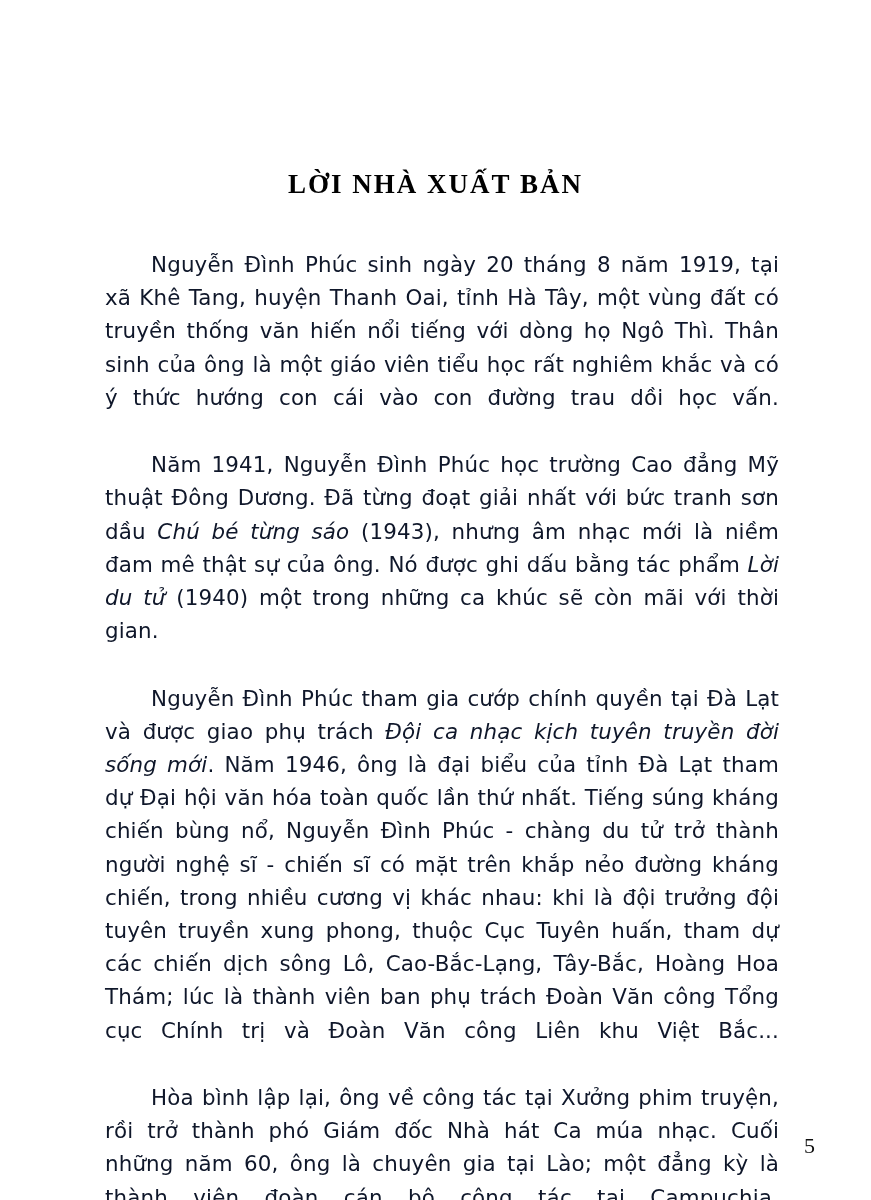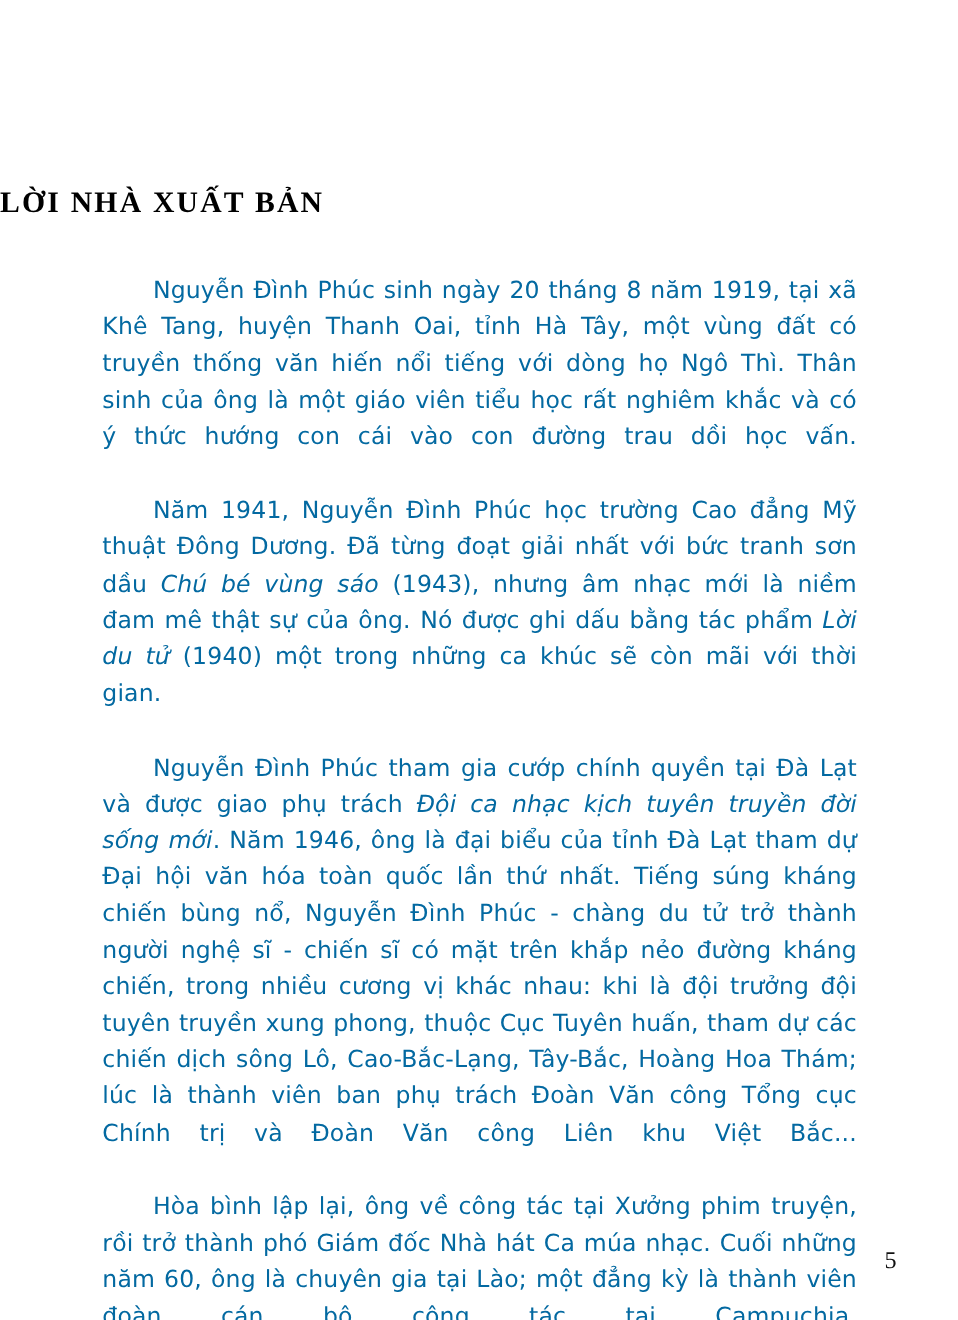--- a/index.html
+++ b/index.html
@@ -22,46 +22,47 @@
     position: absolute;
     inset: 0;
     background: #ffffff;
   }
 
   .page-title {
     position: absolute;
     top: 152px;
     left: 0;
     width: 871px;
+    text-align: center;
     font-family: "Liberation Serif", "DejaVu Serif", serif;
     font-weight: bold;
     font-size: 27px;
     letter-spacing: 2.0px;
     color: #000000;
     line-height: 1.1;
     white-space: nowrap;
   }
 
   .body-block {
     position: absolute;
     top: 248px;
     left: 93px;
     width: 686px;
   }
 
   .para {
-    margin: 0 0 1px 0;
+    margin: 0 0 1px 12px;
     text-indent: 46px;
     text-align: justify;
     text-justify: inter-word;
     font-size: 21.4px;
     line-height: 33.2px;
     letter-spacing: 0.15px;
     word-spacing: 0.4px;
-    color: #0369a1;
+    color: #0f172a;
     hyphens: none;
   }
 
   .para i,
   .para em {
     font-style: italic;
   }
 
   
   .para::after {
@@ -83,21 +84,21 @@
 </style>
 </head>
 <body>
 
 <div class="page">
 
   <h1 class="page-title">LỜI NHÀ XUẤT BẢN</h1>
 
   <div class="body-block">
     <p class="para"><span>Nguyễn Đình Phúc sinh ngày 20 tháng 8 năm 1919, tại xã Khê Tang, huyện Thanh Oai, tỉnh Hà Tây, một vùng đất có truyền thống văn hiến nổi tiếng với dòng họ Ngô Thì. Thân sinh của ông là một giáo viên tiểu học rất nghiêm khắc và có ý thức hướng con cái vào con đường trau dồi học vấn.</span></p>
-    <p class="para"><span>Năm 1941, Nguyễn Đình Phúc học trường Cao đẳng Mỹ thuật Đông Dương. Đã từng đoạt giải nhất với bức tranh sơn dầu </span><i>Chú bé vùng sáo</i><span> (1943), nhưng âm nhạc mới là niềm đam mê thật sự của ông. Nó được ghi dấu bằng tác phẩm </span><i>Lời du tử</i><span> (1940) một trong những ca khúc sẽ còn mãi với thời gian.</span></p>
+    <p class="para"><span>Năm 1941, Nguyễn Đình Phúc học trường Cao đẳng Mỹ thuật Đông Dương. Đã từng đoạt giải nhất với bức tranh sơn dầu </span><i>Chú bé từng sáo</i><span> (1943), nhưng âm nhạc mới là niềm đam mê thật sự của ông. Nó được ghi dấu bằng tác phẩm </span><i>Lời du tử</i><span> (1940) một trong những ca khúc sẽ còn mãi với thời gian.</span></p>
     <p class="para"><span>Nguyễn Đình Phúc tham gia cướp chính quyền tại Đà Lạt và được giao phụ trách </span><i>Đội ca nhạc kịch tuyên truyền đời sống mới</i><span>. Năm 1946, ông là đại biểu của tỉnh Đà Lạt tham dự Đại hội văn hóa toàn quốc lần thứ nhất. Tiếng súng kháng chiến bùng nổ, Nguyễn Đình Phúc - chàng du tử trở thành người nghệ sĩ - chiến sĩ có mặt trên khắp nẻo đường kháng chiến, trong nhiều cương vị khác nhau: khi là đội trưởng đội tuyên truyền xung phong, thuộc Cục Tuyên huấn, tham dự các chiến dịch sông Lô, Cao-Bắc-Lạng, Tây-Bắc, Hoàng Hoa Thám; lúc là thành viên ban phụ trách Đoàn Văn công Tổng cục Chính trị và Đoàn Văn công Liên khu Việt Bắc...</span></p>
     <p class="para"><span>Hòa bình lập lại, ông về công tác tại Xưởng phim truyện, rồi trở thành phó Giám đốc Nhà hát Ca múa nhạc. Cuối những năm 60, ông là chuyên gia tại Lào; một đẳng kỳ là thành viên đoàn cán bộ công tác tại Campuchia.</span></p>
 
   </div>
 
   <div class="page-number">5</div>
 
 </div>
 
 </body></html>

